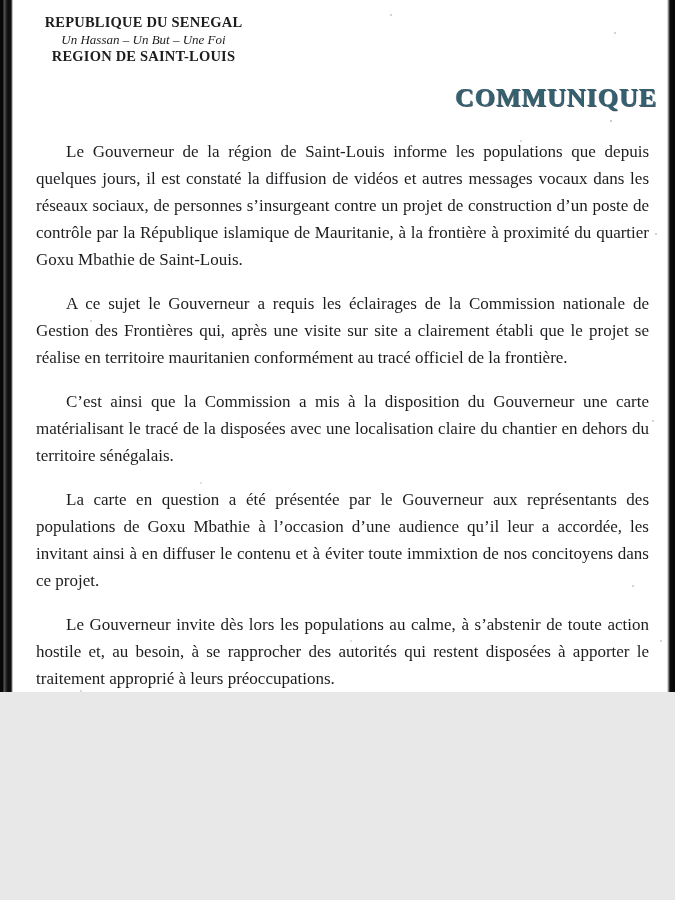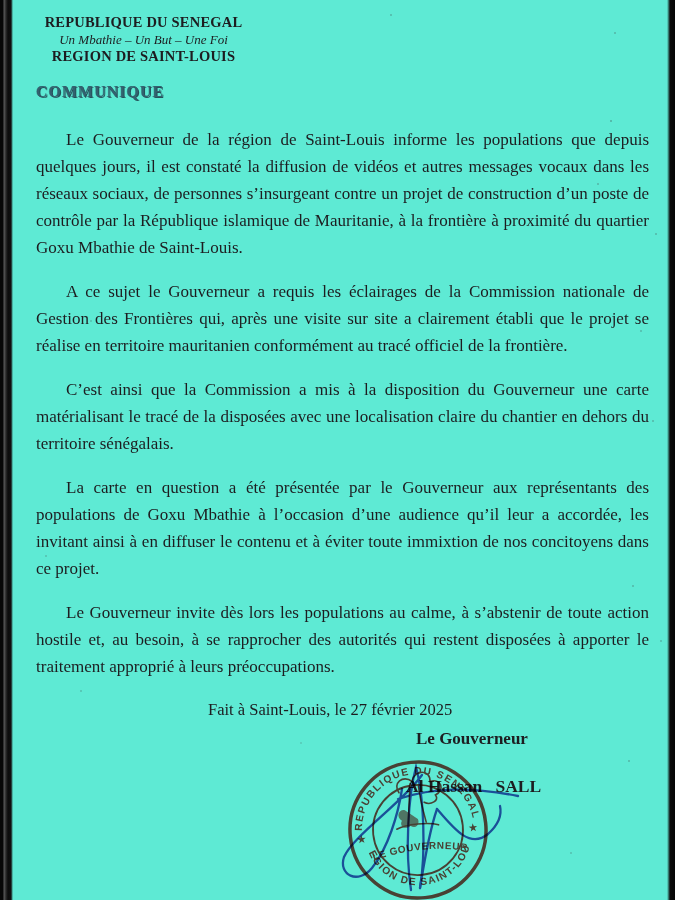--- a/index.html
+++ b/index.html
@@ -1,38 +1,38 @@
 <!DOCTYPE html>
 <html><head>
 <meta charset="utf-8">
 <style>
   html,body{margin:0;padding:0;background:#e8e8e8;}
   .page{
-    position:relative;width:675px;height:900px;margin:0 auto;
-    background:#5eead4;overflow:hidden;
+    position:relative;width:675px;height:692px;margin:0 auto;
+    background:#ffffff;overflow:hidden;
     font-family:"Liberation Serif","DejaVu Serif",serif;
     color:#1d1d20;
   }
   .edge-left{
     position:absolute;left:0;top:0;width:13px;height:100%;
     background:linear-gradient(90deg,#070707 0px,#070707 3px,#5a5a5a 4px,#2a2a2a 6px,#0c0c0c 8px,#101010 11px,rgba(16,16,16,0) 13px);
     z-index:5;
   }
   .edge-right{
     position:absolute;right:0;top:0;width:8px;height:100%;
     background:linear-gradient(270deg,#050505 0px,#0b0b0b 5px,rgba(10,10,10,0) 8px);
     z-index:5;
   }
   .content{position:absolute;left:0;top:0;right:0;bottom:0;padding:12px 18px 0 36px;box-sizing:border-box;}
   .letterhead{width:215px;text-align:center;line-height:17px;margin-top:2px;}
   .lh-bold{font-weight:bold;font-size:14.5px;letter-spacing:.2px;}
   .lh-italic{font-style:italic;font-size:13px;}
   .doc-title{
-    text-align:left;margin-top:18px;
-    font-size:16px;font-weight:bold;letter-spacing:1px;
+    text-align:right;margin-top:18px;
+    font-size:26px;font-weight:bold;letter-spacing:1px;
     color:#33616f;
     text-shadow:1px 1px 0 rgba(22,42,58,.8), -0.5px -0.5px 0 rgba(22,42,58,.35);
   }
   .body-text p{
     margin:17px 8px 0 0;text-align:justify;text-indent:30px;
     font-size:17px;line-height:27px;
   }
   .body-text p:first-child{margin-top:25px;}
   .dateline{margin:20px 0 0 172px;font-size:16.5px;}
   .sig-role{margin:9px 0 0 380px;font-size:17px;font-weight:bold;}
@@ -63,21 +63,21 @@
 
 <div class="page">
   <div class="edge-left"></div>
   <div class="edge-right"></div>
   <div class="noise"></div>
 
   <div class="content">
 
     <div class="letterhead">
       <div class="lh-bold">REPUBLIQUE DU SENEGAL</div>
-      <div class="lh-italic">Un Mbathie – Un But – Une Foi</div>
+      <div class="lh-italic">Un Hassan – Un But – Une Foi</div>
       <div class="lh-bold">REGION DE SAINT-LOUIS</div>
     </div>
 
     <div class="doc-title">COMMUNIQUE</div>
 
     <div class="body-text">
       <p>Le Gouverneur de la région de Saint-Louis informe les populations que depuis quelques jours, il est constaté la diffusion de vidéos et autres messages vocaux dans les réseaux sociaux, de personnes s’insurgeant contre un projet de construction d’un poste de contrôle par la République islamique de Mauritanie, à la frontière à proximité du quartier Goxu Mbathie de Saint-Louis.</p>
       <p>A ce sujet le Gouverneur a requis les éclairages de la Commission nationale de Gestion des Frontières qui, après une visite sur site a clairement établi que le projet se réalise en territoire mauritanien conformément au tracé officiel de la frontière.</p>
       <p>C’est ainsi que la Commission a mis à la disposition du Gouverneur une carte matérialisant le tracé de la disposées avec une localisation claire du chantier en dehors du territoire sénégalais.</p>
       <p>La carte en question a été présentée par le Gouverneur aux représentants des populations de Goxu Mbathie à l’occasion d’une audience qu’il leur a accordée, les invitant ainsi à en diffuser le contenu et à éviter toute immixtion de nos concitoyens dans ce projet.</p>

